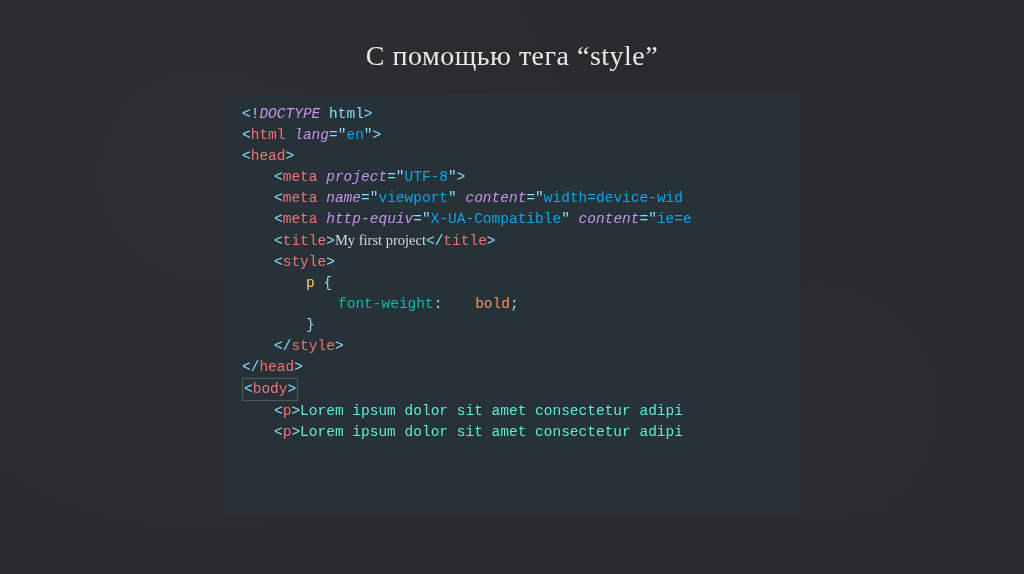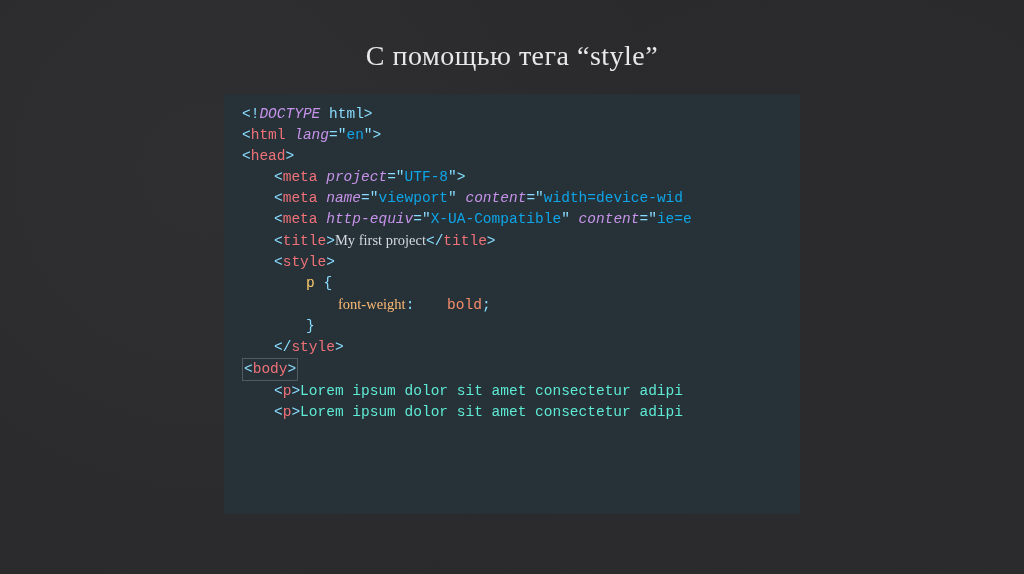--- a/index.html
+++ b/index.html
@@ -44,21 +44,21 @@
   .doctype-bang { color: #89ddff; }
   .doctype-kw { color: #c792ea; font-style: italic; }
   .doctype-html { color: #89ddff; }
   .tag { color: #f07178; }
   .attr { color: #c792ea; font-style: italic; }
   .eq { color: #89ddff; }
   .str { color: #0ea5e9; }
   .txt-white { color: #d5d9e0; font-family: Liberation Serif, serif; }
   .txt-muted { color: #5eead4; }
   .css-sel { color: #ffcb6b; }
-  .css-prop { color: #fdba74; font-family: Liberation Serif, serif; }
+  .css-prop { color: #14b8a6; }
   .css-colon { color: #89ddff; }
   .css-val { color: #f78c6c; margin-left: 24px; }
   .brace { color: #89ddff; }
 
   .body-box {
     display: inline-block;
     border: 1px solid rgba(130,140,150,0.45);
     padding: 0 1px;
   }
 </style>
@@ -86,20 +86,21 @@
   <div class="line pad1"><span class="punct">&lt;</span><span class="tag">style</span><span class="punct">&gt;</span></div>
 
   <div class="line pad2"><span class="css-sel">p</span><span class="brace"> {</span></div>
 
   <div class="line pad3"><span class="css-prop">font-weight</span><span class="css-colon">: </span><span class="css-val">bold</span><span class="punct">;</span></div>
 
   <div class="line pad2"><span class="brace">}</span></div>
 
   <div class="line pad1"><span class="punct">&lt;/</span><span class="tag">style</span><span class="punct">&gt;</span></div>
 
+  <div class="line"><span class="punct">&lt;/</span><span class="tag">head</span><span class="punct">&gt;</span></div>
 
   <div class="line"><span class="body-box"><span class="punct">&lt;</span><span class="tag">body</span><span class="punct">&gt;</span></span></div>
 
   <div class="line pad1"><span class="punct">&lt;</span><span class="tag">p</span><span class="punct">&gt;</span><span class="txt-muted">Lorem ipsum dolor sit amet consectetur adipi</span></div>
 
   <div class="line pad1"><span class="punct">&lt;</span><span class="tag">p</span><span class="punct">&gt;</span><span class="txt-muted">Lorem ipsum dolor sit amet consectetur adipi</span></div>
 
 
 </div>
 

